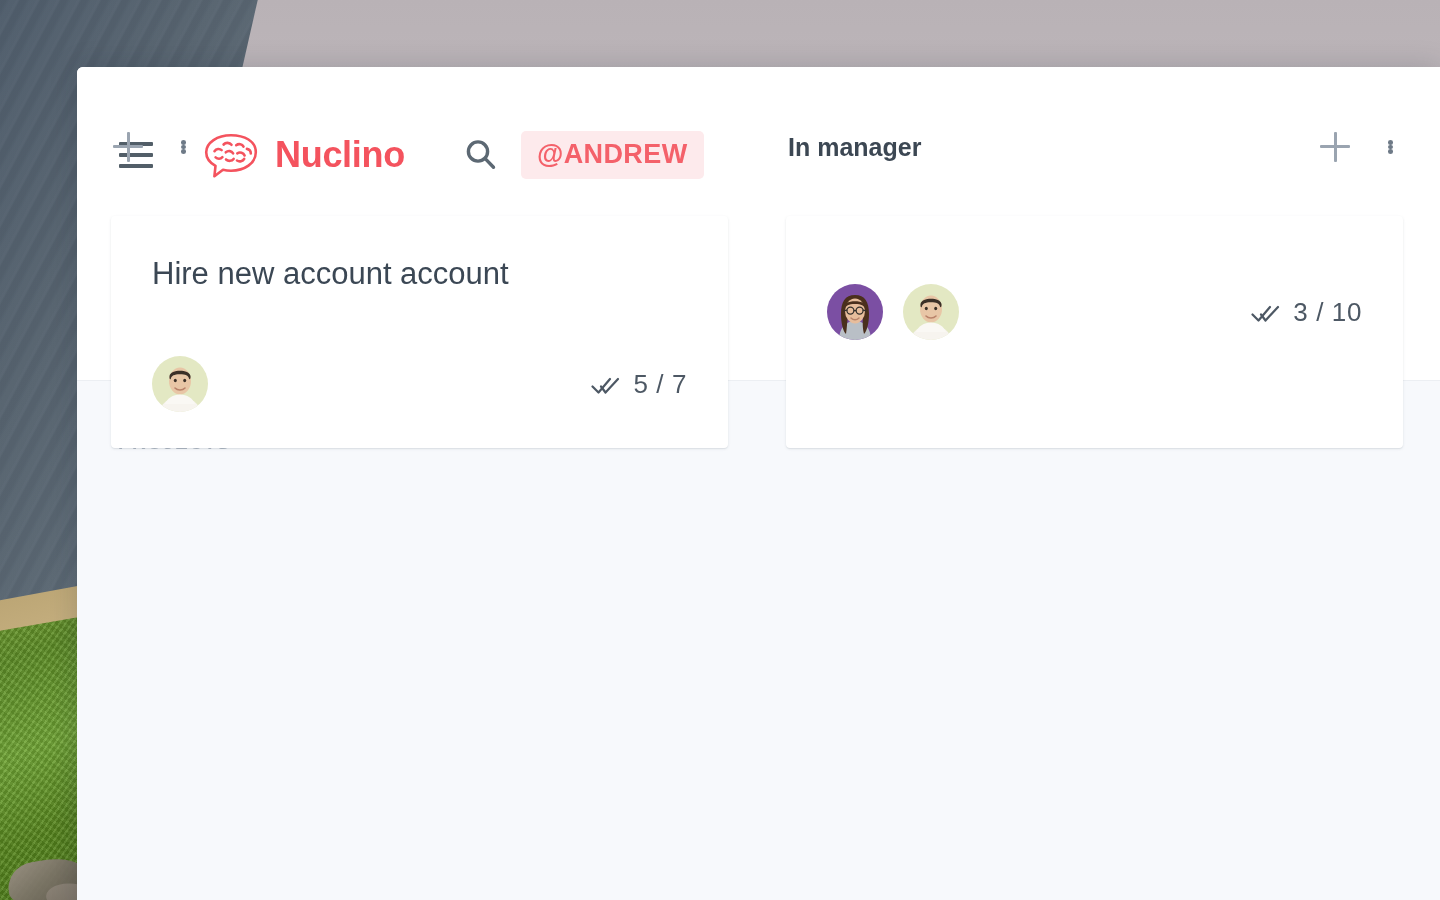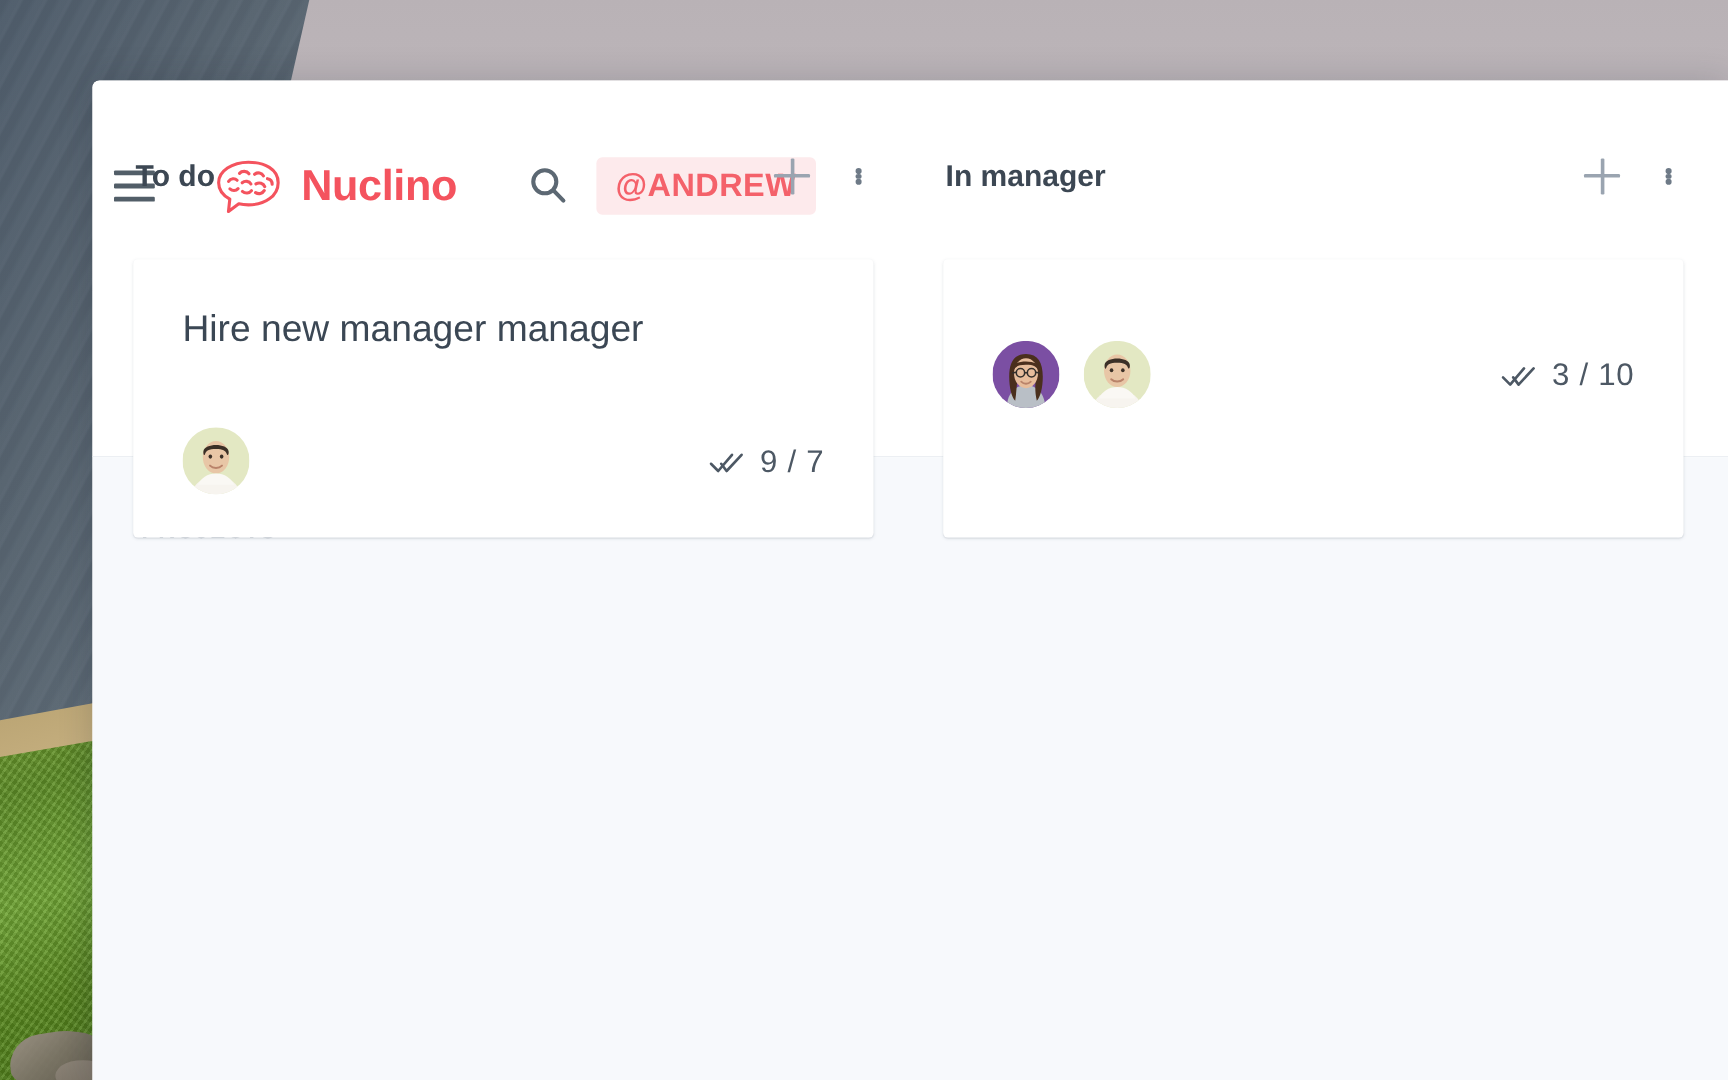--- a/index.html
+++ b/index.html
@@ -111,21 +111,21 @@
     overflow: hidden;
     box-shadow: 0 0 28px rgba(20,30,45,0.18);
   }
 
   
   .topbar {
     height: 175px;
     background: #ffffff;
     display: flex;
     align-items: center;
-    padding-left: 18px;
+    padding-left: 42px;
   }
   .hamburger {
     width: 36px;
     height: 26px;
     display: flex;
     flex-direction: column;
     justify-content: space-between;
     cursor: pointer;
     margin-right: 46px;
   }
@@ -370,31 +370,30 @@
   </div>
 
   <div class="board">
 
     <div class="section-label">PROJECTS</div>
 
     <div class="columns">
 
       <div class="column">
         <div class="column-head">
-          <span class="column-title">To do</span>
           <span class="add-icon"></span>
           <span class="kebab">
             <i></i>
             <i></i>
             <i></i>
           </span>
         </div>
 
         <div class="card">
-          <div class="card-title">Hire new manager manager</div>
+          <div class="card-title">Hire new account account</div>
           <div class="card-foot">
             <div class="avatars">
               <span class="avatar">
                 <svg viewBox="0 0 56 56" xmlns="http://www.w3.org/2000/svg">
                   <rect width="56" height="56" fill="#e3e8c3"></rect>
                   <ellipse cx="28" cy="56" rx="20" ry="15" fill="#f7f4ef"></ellipse>
                   <ellipse cx="28" cy="25" rx="11" ry="13.5" fill="#e8c6a6"></ellipse>
                   <path d="M17.5 20c1-7 20-7 21 0 .4 3-1 4.2-1.6 2.2-.8-2.6-3.2-4-9-4s-8.4 1.6-9 4.2c-.5 1.9-1.7.5-1.4-2.4z" fill="#3b3027"></path>
                   <ellipse cx="23.3" cy="24.5" rx="1.5" ry="1.7" fill="#3b3027"></ellipse>
                   <ellipse cx="32.7" cy="24.5" rx="1.5" ry="1.7" fill="#3b3027"></ellipse>
@@ -403,21 +402,21 @@
                 </svg>
               </span>
             </div>
             <div class="progress">
               <span class="dblcheck">
                 <svg viewBox="0 0 30 22" xmlns="http://www.w3.org/2000/svg" fill="none" stroke="#4d5864" stroke-width="2.2" stroke-linecap="round" stroke-linejoin="round">
                   <path d="M1.5 11.5 L7.5 17.5 L19 4"></path>
                   <path d="M10 11.5 L14.5 17.5 L27 4"></path>
                 </svg>
               </span>
-              <span class="progress-text">9 / 7</span>
+              <span class="progress-text">5 / 7</span>
             </div>
           </div>
         </div>
       </div>
 
       <div class="column">
         <div class="column-head">
           <span class="column-title">In manager</span>
           <span class="add-icon"></span>
           <span class="kebab">

